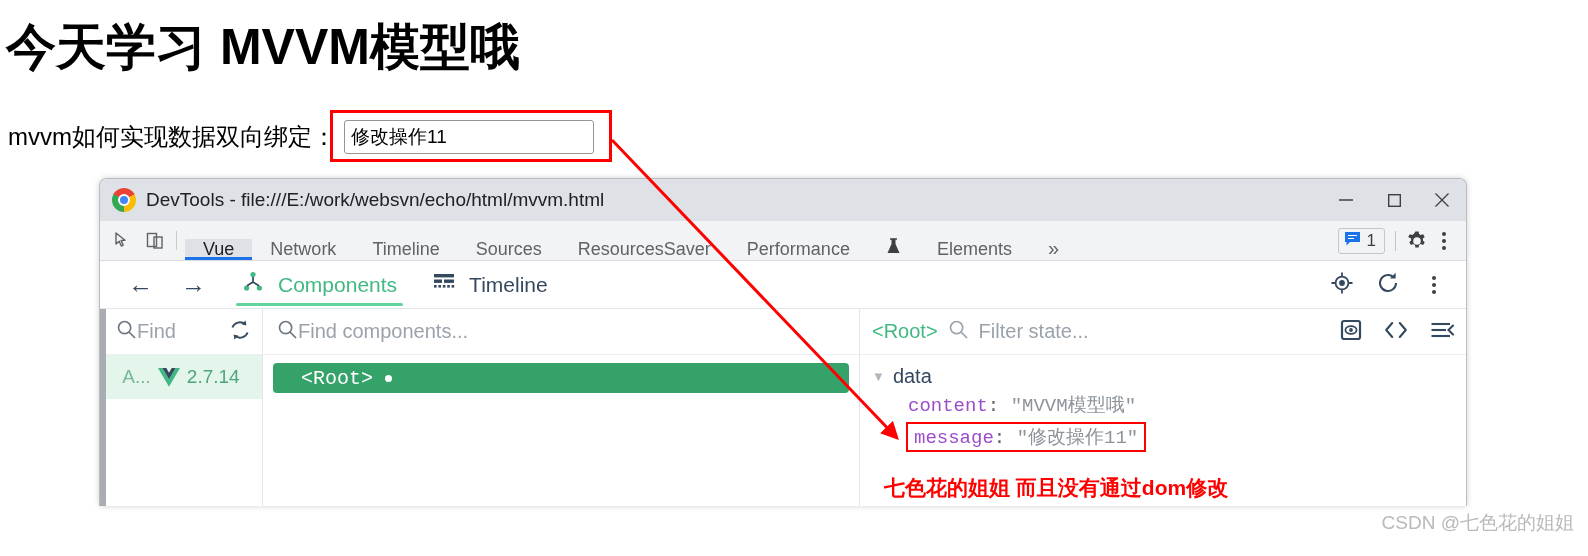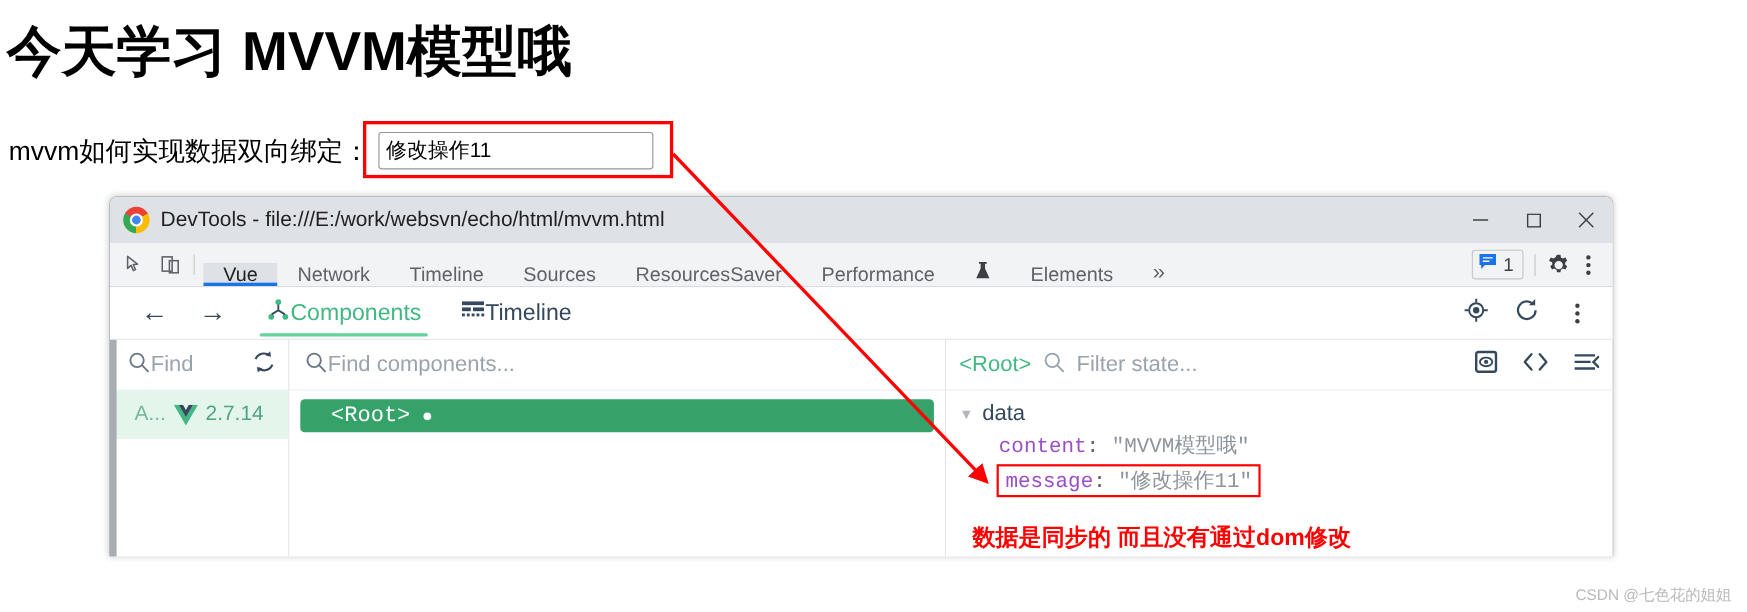--- a/index.html
+++ b/index.html
@@ -108,21 +108,21 @@
 
   
   .vue-toolbar {
     height: 48px; background: #ffffff;
     display: flex; align-items: center;
     border-bottom: 1px solid #e3e5e8;
     padding: 0 14px;
   }
   .nav-arrow { font-size: 25px; color: #34495e; padding: 0 14px; line-height: 1; }
   .vtab {
-    display: flex; align-items: center; gap: 0;
+    display: flex; align-items: center; gap: 14px;
     font-size: 21px; color: #34495e; padding: 8px 14px; height: 100%;
     position: relative; margin-left: 8px;
   }
   .vtab.active { color: #42b883; }
   .vtab.active::after {
     content: ""; position: absolute; left: 8px; right: 8px; bottom: 2px;
     height: 3px; background: #63d49b; border-radius: 2px;
   }
   .vue-toolbar-right { margin-left: auto; display: flex; align-items: center; gap: 22px; padding-right: 6px; }
 
@@ -212,22 +212,22 @@
   .left-edge-bar {
     position: absolute; left: 0; top: 0; width: 6px; bottom: 0;
     background: #a9acb0;
   }
 
   
   .arrow-svg { position: absolute; left: 0; top: 0; width: 1588px; height: 556px; pointer-events: none; }
 
   
   .watermark {
-    position: absolute; right: 14px; bottom: 6px;
-    font-size: 14px; color: #b9b9b9;
+    position: absolute; right: 14px; bottom: 20px;
+    font-size: 19px; color: #b9b9b9;
   }
 </style>
 </head>
 <body>
 
 <div class="page-heading">今天学习 MVVM模型哦</div>
 
 <div class="binding-row">
   <span class="binding-label">mvvm如何实现数据双向绑定：</span>
   <input class="msg-input" type="text" value="修改操作11" style="">
@@ -484,21 +484,21 @@
         <div class="data-node">
           <span class="caret">▼</span>
           <span>data</span>
         </div>
         <div class="kv">
           <span class="k">content</span><span class="colon">: </span><span class="v">"MVVM模型哦"</span>
         </div>
         <div class="kv boxed">
           <span class="k">message</span><span class="colon">: </span><span class="v">"修改操作11"</span>
         </div>
-        <div class="red-note">数据是同步的  而且没有通过dom修改</div>
+        <div class="red-note">七色花的姐姐  而且没有通过dom修改</div>
       </div>
     </div>
   </div>
 </div>
 
 <svg class="arrow-svg">
   <defs>
     <marker id="arrowhead" markerWidth="6" markerHeight="6" refX="4.6" refY="3" orient="auto">
       <path d="M0,0 L6,3 L0,6 Z" fill="#ff0000"></path>
     </marker>

